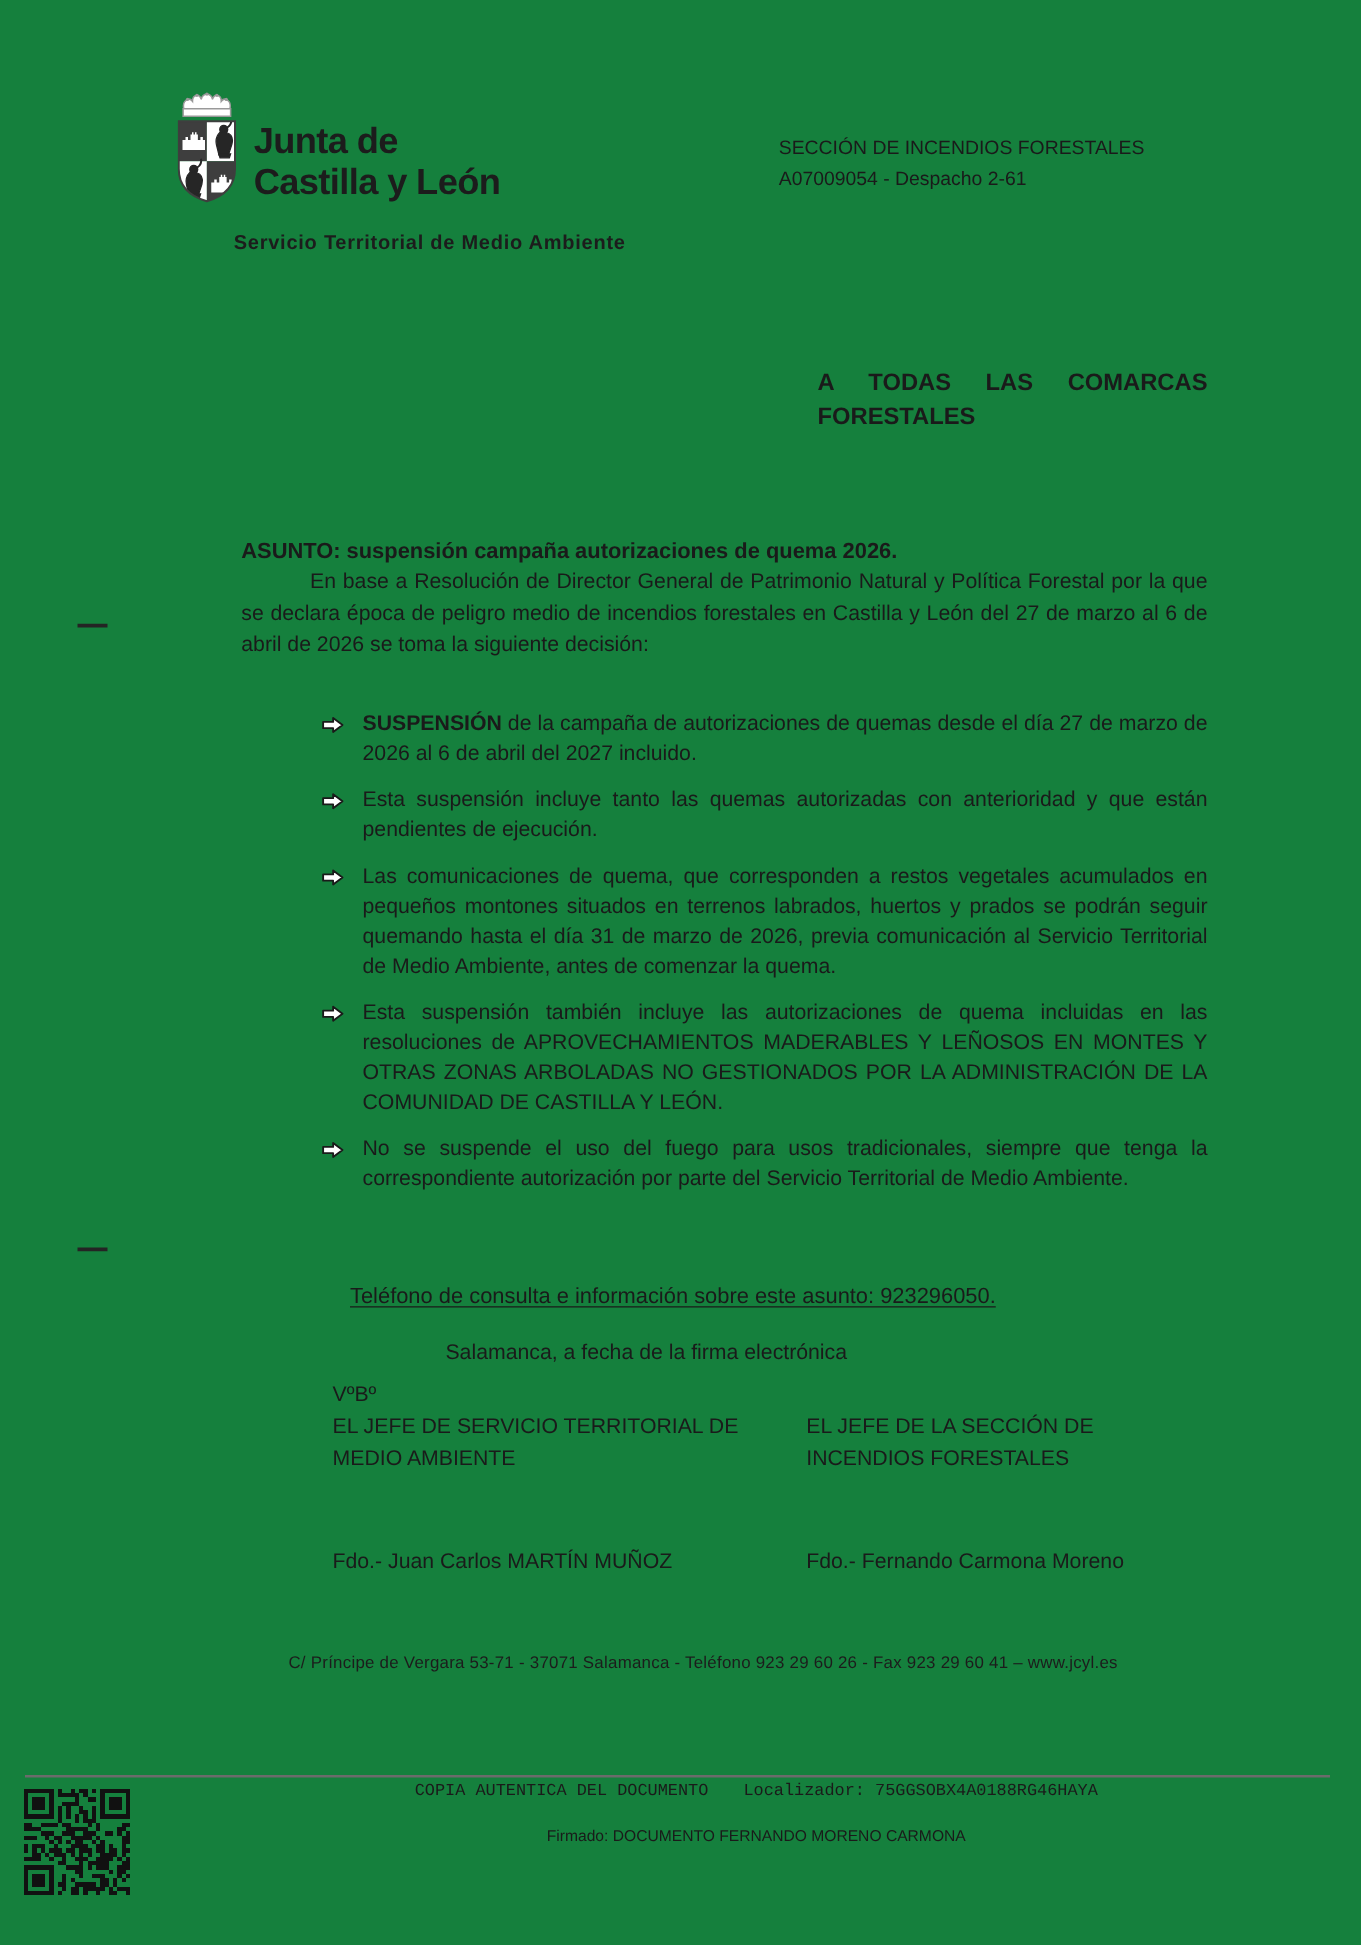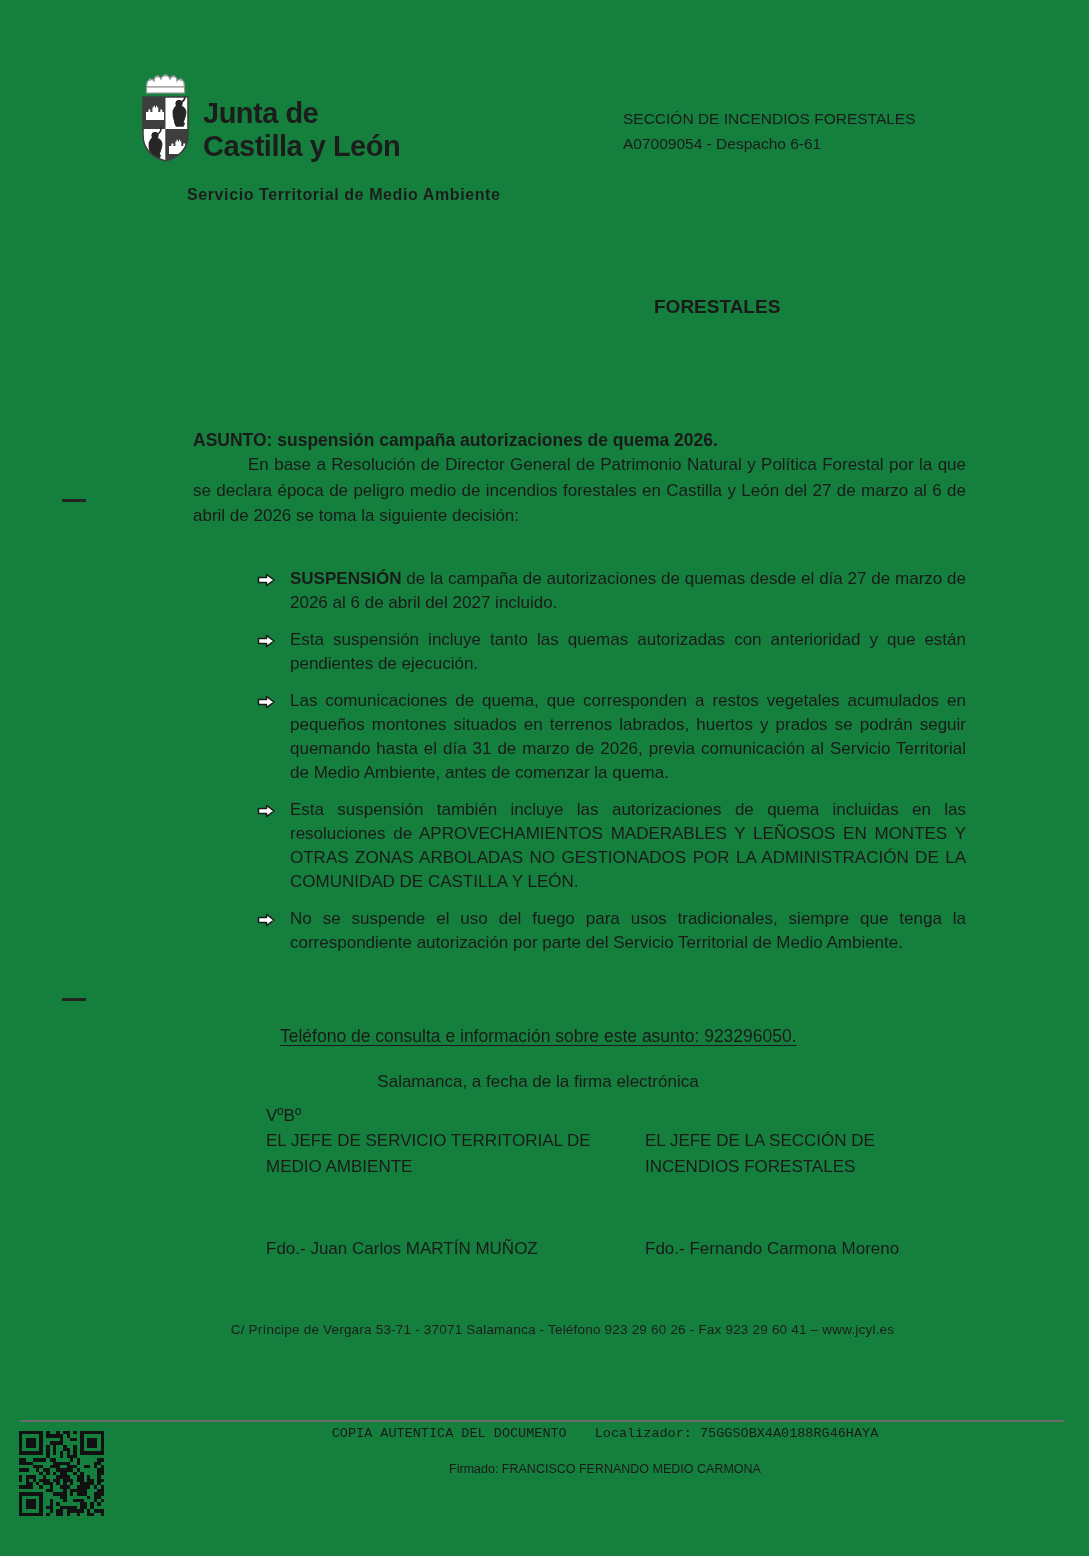--- a/index.html
+++ b/index.html
@@ -88,27 +88,28 @@
   </div>
 
   <div class="abs brand" style="left:203px;top:97px">
     <div>Junta de</div>
     <div>Castilla y León</div>
   </div>
   <div class="abs sub2" style="left:187px;top:186px">Servicio Territorial de Medio Ambiente</div>
 
   <div class="abs section" style="left:623px;top:106px">
     <div>SECCIÓN DE INCENDIOS FORESTALES</div>
-    <div>A07009054 - Despacho 6-61</div>
+    <div>A07009054 - Despacho 2-61</div>
   </div>
 
   <div class="abs fold" style="left:62px;top:499px"></div>
   <div class="abs fold" style="left:62px;top:998px"></div>
 
   <div class="abs recipient" style="left:654px;top:293px;width:312px">
+    <div class="just-last">A TODAS LAS COMARCAS</div>
     <div>FORESTALES</div>
   </div>
 
   <div class="abs subject" style="left:193px;top:418px;width:780px">ASUNTO: suspensión campaña autorizaciones de quema 2026.</div>
   <div class="abs intro" style="left:193px;top:452px;width:773px">En base a Resolución de Director General de Patrimonio Natural y Política Forestal por la que se declara época de peligro medio de incendios forestales en Castilla y León del 27 de marzo al 6 de abril de 2026 se toma la siguiente decisión:</div>
 
   <ul class="abs decisions" style="left:257px;top:567px;width:709px">
   <li class="bullet">
     <span class="arrow">
       <svg width="19" height="16" viewBox="0 0 19 16">
@@ -149,21 +150,21 @@
     <span class="arrow">
       <svg width="19" height="16" viewBox="0 0 19 16">
         <path d="M1.5 5.5 h8 V2.4 L17 8 L9.5 13.6 V10.5 h-8 Z" fill="#ffffff" stroke="#1a1a1a" stroke-width="1.5" stroke-linejoin="round"></path>
       </svg>
     </span>
     <span class="b-bold"></span><span class="b-text">No se suspende el uso del fuego para usos tradicionales, siempre que tenga la correspondiente autorización por parte del Servicio Territorial de Medio Ambiente.</span>
   </li>
 </ul>
 
   <div class="abs phone" style="left:280px;top:1026px">Teléfono de consulta e información sobre este asunto: 923296050.</div>
-  <div class="abs dateline" style="left:208px;top:1072px;width:660px">Salamanca, a fecha de la firma electrónica</div>
+  <div class="abs dateline" style="left:187px;top:1072px;width:660px">Salamanca, a fecha de la firma electrónica</div>
 
   <div class="abs sig" style="left:266px;top:1103px">VºBº</div>
   <div class="abs sig" style="left:266px;top:1128px;width:335px">EL JEFE DE SERVICIO TERRITORIAL DE MEDIO AMBIENTE</div>
   <div class="abs sig" style="left:645px;top:1128px;width:325px">EL JEFE DE LA SECCIÓN DE INCENDIOS FORESTALES</div>
   <div class="abs sig" style="left:266px;top:1236px">Fdo.- Juan Carlos MARTÍN MUÑOZ</div>
   <div class="abs sig" style="left:645px;top:1236px">Fdo.- Fernando Carmona Moreno</div>
 
   <div class="abs footer-addr" style="left:0px;top:1322px">C/ Príncipe de Vergara 53-71 - 37071 Salamanca - Teléfono 923 29 60 26 - Fax 923 29 60 41 – www.jcyl.es</div>
 
   <div class="abs strip-rule" style="left:20px;top:1420px;width:1044px"></div>
@@ -493,15 +494,15 @@
         <rect x="57.80" y="81.60" width="3.40" height="3.40" fill="#111"></rect>
         <rect x="68.00" y="81.60" width="3.40" height="3.40" fill="#111"></rect>
         <rect x="71.40" y="81.60" width="3.40" height="3.40" fill="#111"></rect>
         <rect x="81.60" y="81.60" width="3.40" height="3.40" fill="#111"></rect>
       </svg>
   </div>
 
   <div class="abs strip-center mono" style="left:130px;top:1426px;width:950px">
     <span>COPIA AUTENTICA DEL DOCUMENTO</span><span class="gap"></span><span>Localizador: 75GGSOBX4A0188RG46HAYA</span>
   </div>
-  <div class="abs strip-center small" style="left:130px;top:1462px;width:950px">Firmado: FRANCISCO FERNANDO MEDIO CARMONA</div>
+  <div class="abs strip-center small" style="left:130px;top:1462px;width:950px">Firmado: DOCUMENTO FERNANDO MORENO CARMONA</div>
 
 </div>
 
 </body></html>

